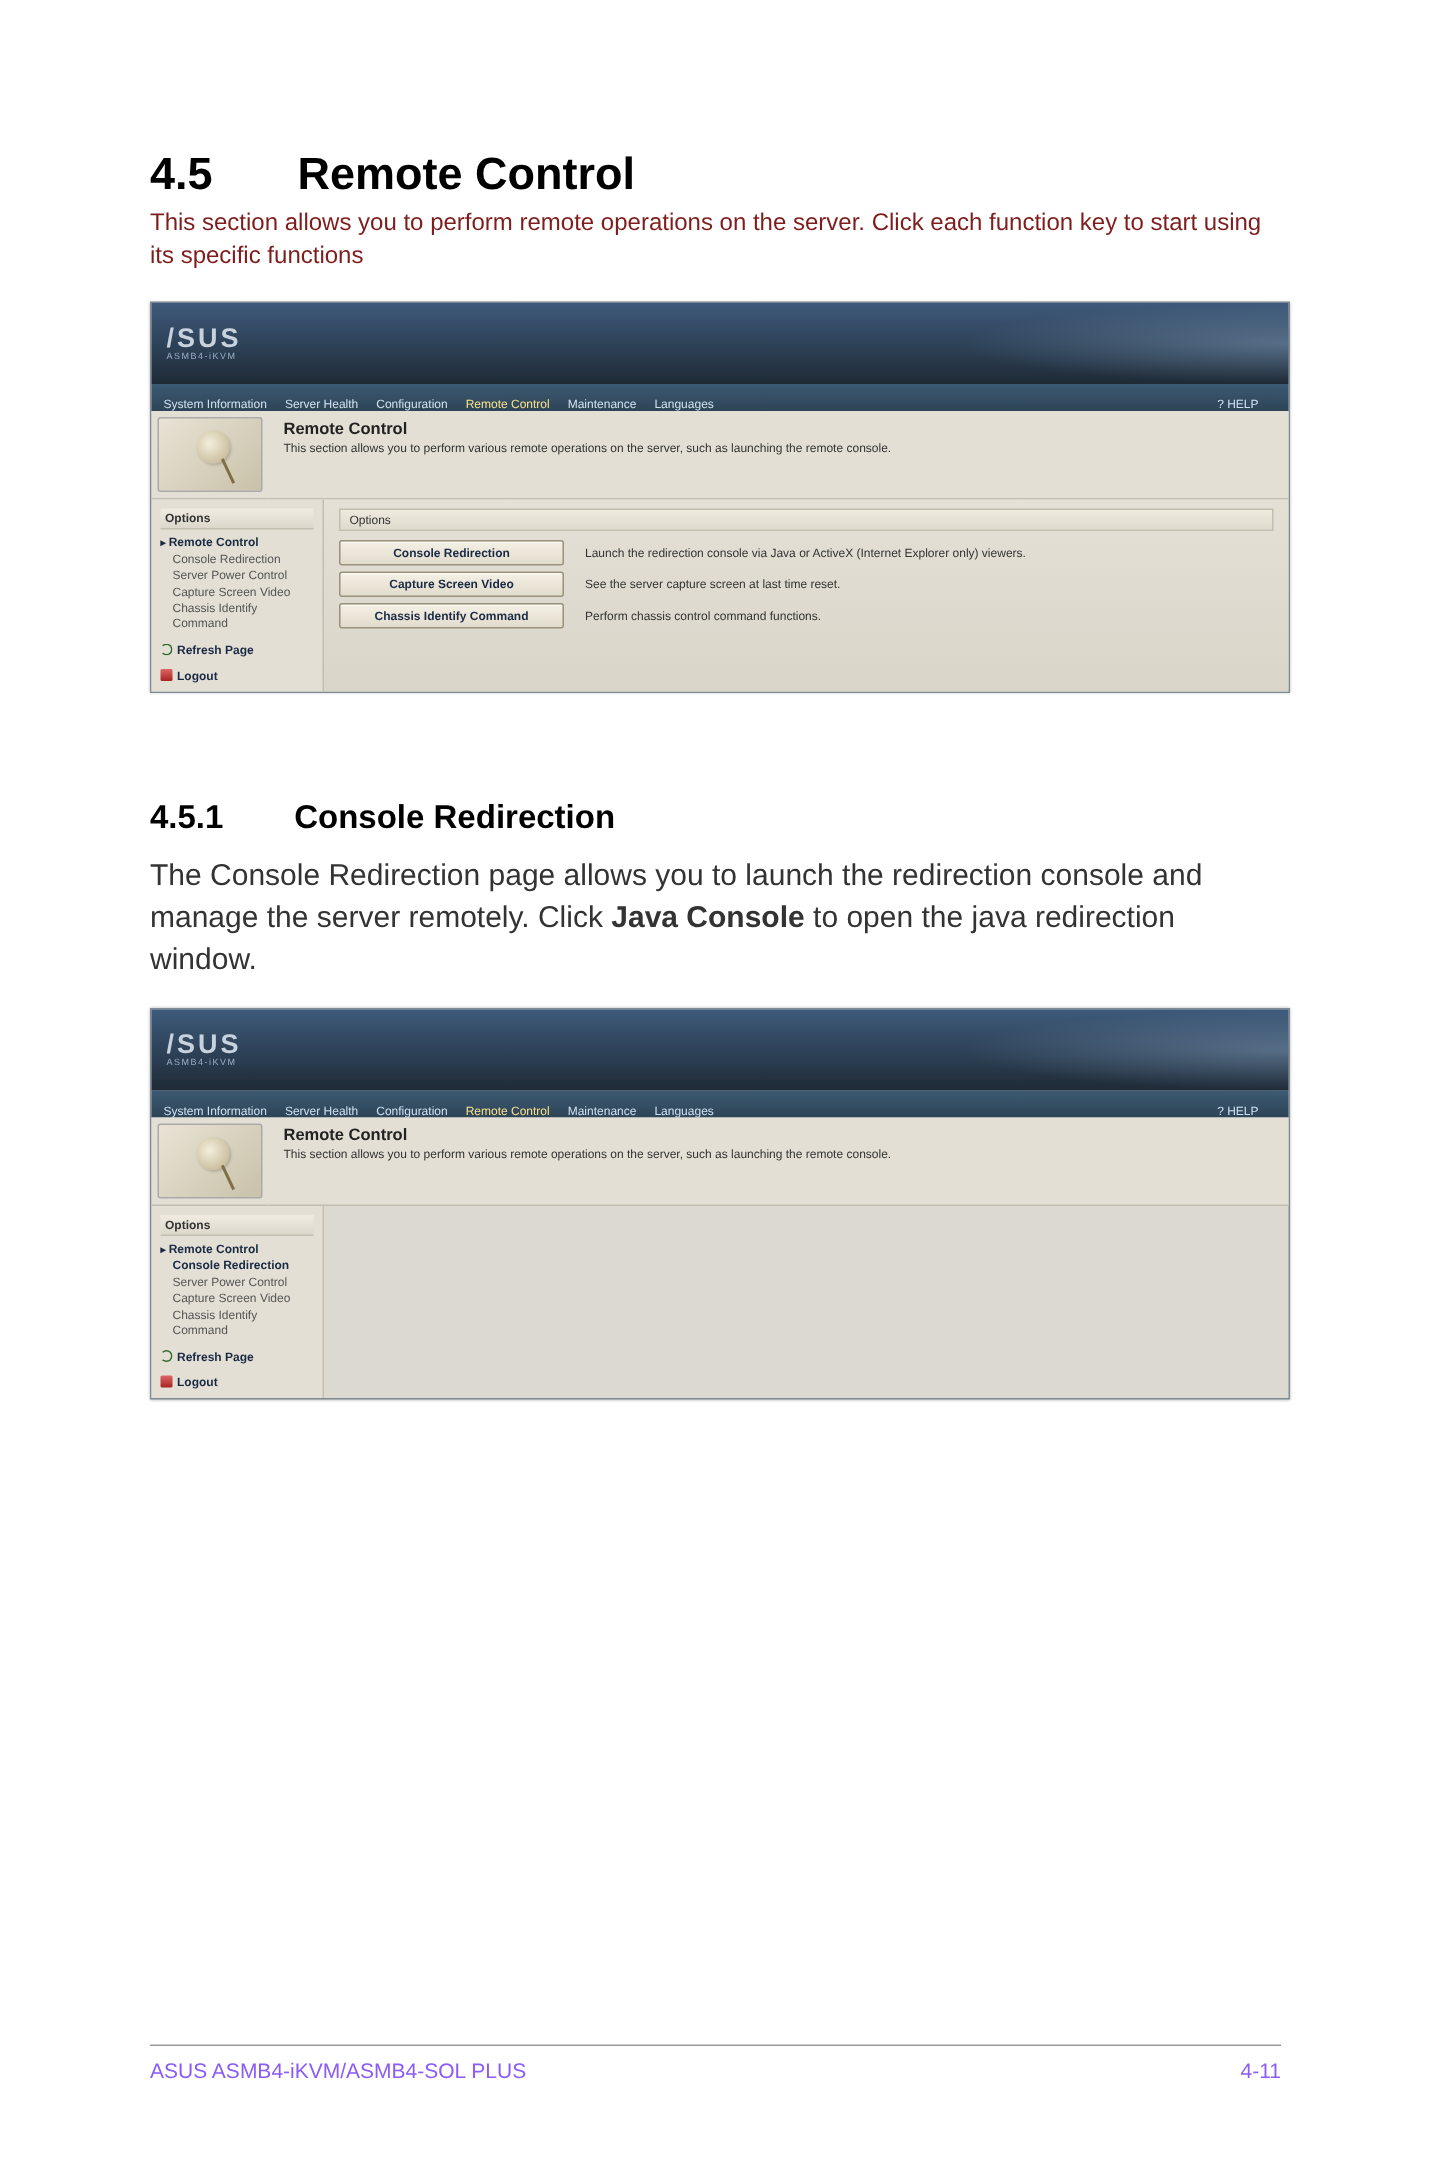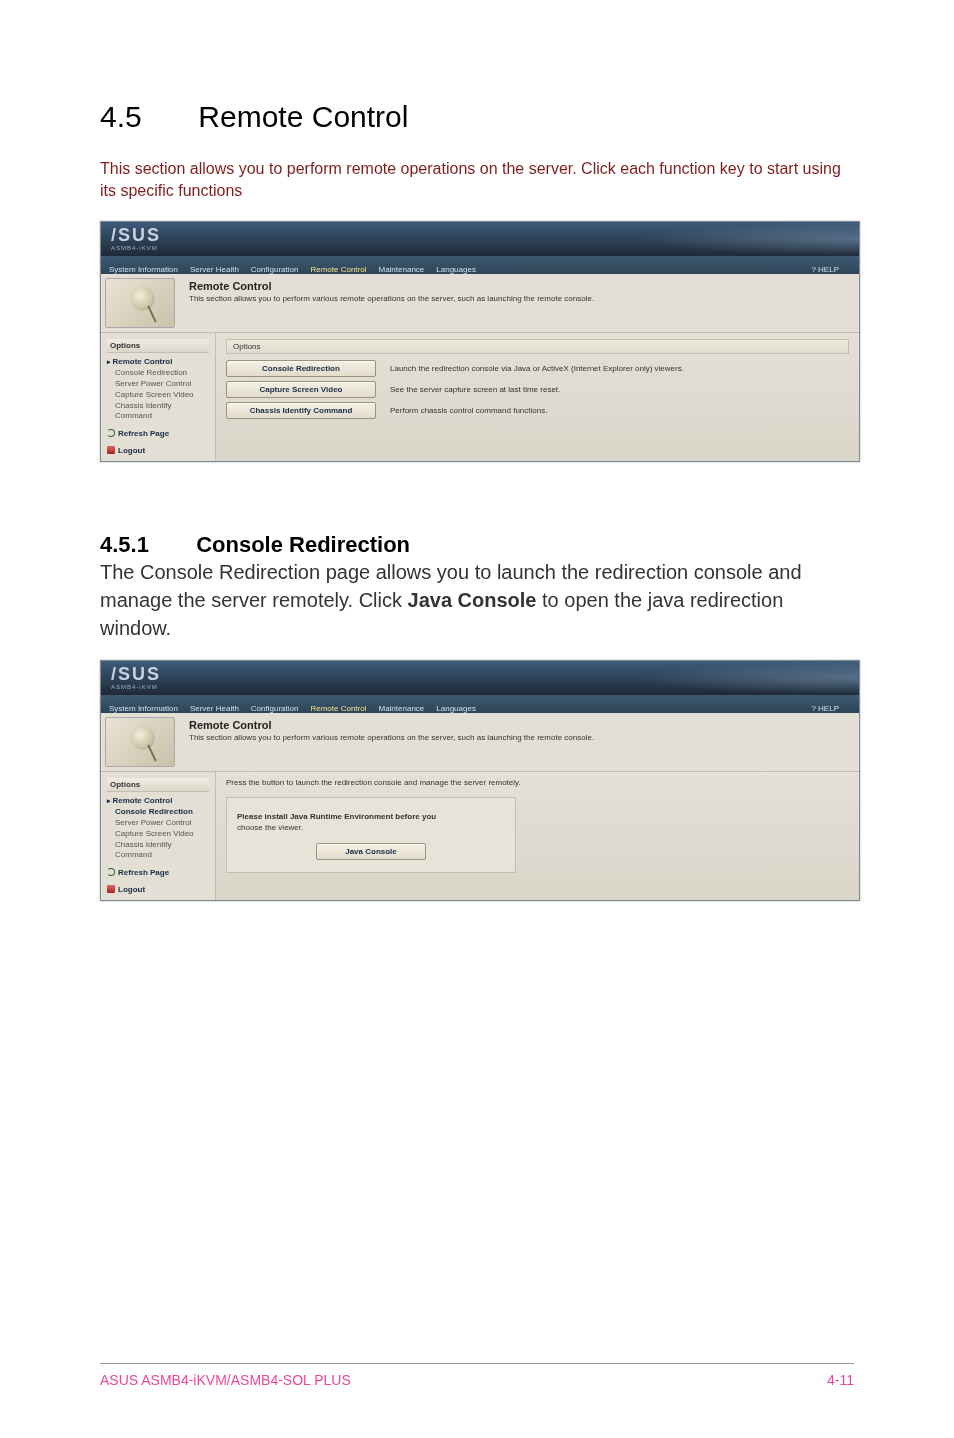--- a/index.html
+++ b/index.html
@@ -7,56 +7,57 @@
       font-family: Arial, Helvetica, sans-serif;
       background: #fff;
       width: 954px;
       height: 1438px;
       padding: 100px 100px 40px 100px;
       position: relative;
       color: #333;
     }
     .section-heading {
       font-size: 30px;
-      font-weight: normal;
+      font-weight: bold;
       color: #000;
-      margin-bottom: 24px;
+      margin-bottom: 4px;
     }
     .section-heading .num { display: inline-block; min-width: 90px; }
     .section-intro {
       font-size: 16px;
       line-height: 1.4;
       color: #7f1d1d;
       margin-bottom: 18px;
     }
     .subsection-heading {
       font-size: 22px;
       font-weight: bold;
       color: #000;
       margin-top: 70px;
+      margin-bottom: 12px;
     }
     .subsection-heading .num { display: inline-block; min-width: 90px; }
     .subsection-intro {
       font-size: 20px;
       line-height: 1.4;
       color: #333;
       margin-bottom: 18px;
     }
     .bold { font-weight: bold; }
 
     
     .shot {
       width: 760px;
       margin: 0 auto 10px auto;
       border: 1px solid #7f8a97;
       background: #dcd9d0;
       box-shadow: 0 0 2px rgba(0,0,0,0.3);
     }
     .shot-header {
-      height: 34px;
+      height: 54px;
       background: linear-gradient(to bottom, #3e5a7b 0%, #2b3e52 60%, #1f2a36 100%);
       position: relative;
       color: #dfe9f3;
       display: flex;
       align-items: center;
       padding-left: 10px;
       overflow: hidden;
     }
     .asus-logo {
       font-size: 18px;
@@ -206,21 +207,21 @@
     
     .page-footer {
       position: absolute;
       left: 100px; right: 100px;
       bottom: 50px;
       border-top: 1px solid #999;
       padding-top: 8px;
       display: flex;
       justify-content: space-between;
       font-size: 14px;
-      color: #ec4899;
+      color: #8b5cf6;
       align-items: flex-end;
     }
   </style>
 </head>
 <body>
 
 <h1 class="section-heading">
   <span class="num">4.5</span>
   <span>Remote Control</span>
 </h1>
@@ -334,30 +335,20 @@
         <div class="side-item">Chassis Identify Command</div>
         <div class="side-action">
           <span class="ico ico-refresh"></span>
           <span>Refresh Page</span>
         </div>
         <div class="side-action">
           <span class="ico ico-logout"></span>
           <span>Logout</span>
         </div>
       </div>
-      <div class="shot-content">
-        <div class="btn-desc" style="margin-bottom:10px;">Press the button to launch the redirection console and manage the server remotely.</div>
-        <div style="border:1px solid #c4beb0; background:#e7e3d8; padding:8px 10px 12px 10px; width:290px;">
-          <div class="console-note">Please install Java Runtime Environment before you</div>
-          <div class="console-sub">choose the viewer.</div>
-          <div class="console-btn-row" style="text-align:center;">
-            <div class="ui-button" style="width:110px;display:inline-block;">Java Console</div>
-          </div>
-        </div>
-      </div>
     </div>
   </div>
 </div>
 
 <div class="page-footer">
   <span>ASUS ASMB4-iKVM/ASMB4-SOL PLUS</span>
   <span>4-11</span>
 </div>
 
 </body></html>

